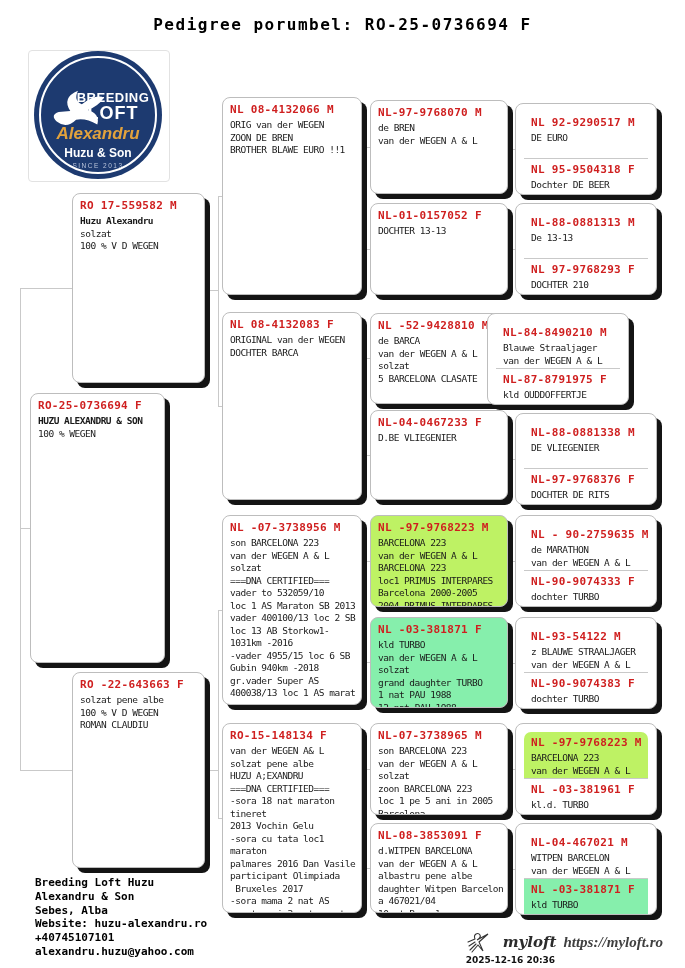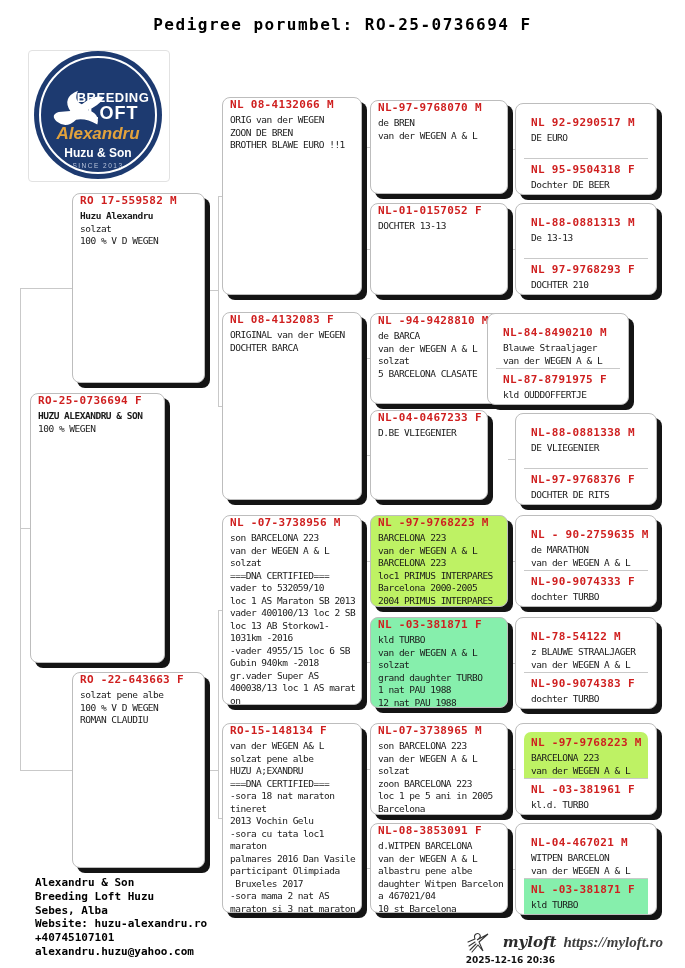--- a/index.html
+++ b/index.html
@@ -20,21 +20,21 @@
   .logo-breeding{top:32px;left:22px !important;width:100px !important;color:#fff;
                  font-weight:bold;font-size:13px;letter-spacing:.5px;}
   .logo-loft{top:45px;left:22px !important;width:100px !important;color:#fff;
              font-weight:bold;font-size:18px;letter-spacing:1px;}
   .logo-script{top:66px;color:#e2a23c;font-style:italic;font-weight:bold;font-size:17px;
                font-family:"DejaVu Serif","Liberation Serif",serif;}
   .logo-names{top:88px;color:#fff;font-size:12px;font-weight:bold;}
   .logo-since{top:104px;color:#b9c4da;font-size:6.5px;letter-spacing:1.5px;}
   
   .box{position:absolute;background:#fff;border:1px solid #bdbdbd;border-radius:8px;
-       box-shadow:5px 5px 0 #141414;padding:0 7px 0 7px;overflow:hidden;
+       box-shadow:5px 5px 0 #141414;padding:5px 7px 0 7px;overflow:hidden;
        box-sizing:border-box;}
   .box .id{color:#cf1f1f;font-weight:bold;font-size:11px;letter-spacing:.3px;
            line-height:14px;margin-bottom:2px;white-space:nowrap;}
   .lines > div{font-size:9.5px;letter-spacing:-0.5px;line-height:12.5px;color:#1a1a1a;
                white-space:pre;}
   .bold-first > div:first-child{font-weight:bold;}
   .bg-pink{background:#bef264;}
   .bg-yellow{background:#86efac;}
   
   .pair{padding:8px;}
@@ -212,29 +212,29 @@
         <div>van der WEGEN A &amp; L</div>
       </div>
   </div>
   <div class="box" style="left:370px;top:203px;width:138px;height:92px;">
     <div class="id">NL-01-0157052 F</div>
     <div class="lines">
         <div>DOCHTER 13-13</div>
       </div>
   </div>
   <div class="box" style="left:370px;top:313px;width:138px;height:91px;">
-    <div class="id">NL -94-9428810 M</div>
+    <div class="id">NL -52-9428810 M</div>
     <div class="lines">
         <div>de BARCA</div>
         <div>van der WEGEN A &amp; L</div>
         <div>solzat</div>
         <div>5 BARCELONA CLASATE</div>
       </div>
   </div>
-  <div class="box" style="left:370px;top:410px;width:118px;height:90px;">
+  <div class="box" style="left:370px;top:410px;width:138px;height:90px;">
     <div class="id">NL-04-0467233 F</div>
     <div class="lines">
         <div>D.BE VLIEGENIER</div>
       </div>
   </div>
   <div class="box bg-pink" style="left:370px;top:515px;width:138px;height:92px;">
     <div class="id">NL -97-9768223 M</div>
     <div class="lines">
         <div>BARCELONA 223</div>
         <div>van der WEGEN A &amp; L</div>
@@ -347,21 +347,21 @@
     <div class="entry">
       <div class="id">NL-90-9074333 F</div>
       <div class="lines">
           <div>dochter TURBO</div>
           <div>van der WEGEN A &amp; L</div>
         </div>
     </div>
   </div>
   <div class="box pair" style="left:515px;top:617px;width:142px;height:92px;">
     <div class="entry">
-      <div class="id">NL-78-54122 M</div>
+      <div class="id">NL-93-54122 M</div>
       <div class="lines">
           <div>z BLAUWE STRAALJAGER</div>
           <div>van der WEGEN A &amp; L</div>
         </div>
     </div>
     <div class="entry">
       <div class="id">NL-90-9074383 F</div>
       <div class="lines">
           <div>dochter TURBO</div>
           <div>van der WEGEN A &amp; L</div>
@@ -396,22 +396,22 @@
       <div class="id">NL -03-381871 F</div>
       <div class="lines">
           <div>kld TURBO</div>
           <div>van der WEGEN A &amp; L</div>
         </div>
     </div>
   </div>
 
   <div id="contact">
     <div class="lines">
+        <div>Breeding Loft Huzu</div>
         <div>Alexandru &amp; Son</div>
-        <div>Breeding Loft Huzu</div>
         <div>Sebes, Alba</div>
         <div>Website: huzu-alexandru.ro</div>
         <div>+40745107101</div>
         <div>alexandru.huzu@yahoo.com</div>
       </div>
   </div>
 
   <div id="brand">
     <div class="row">
       <svg width="30" height="24" viewBox="0 0 30 24">

